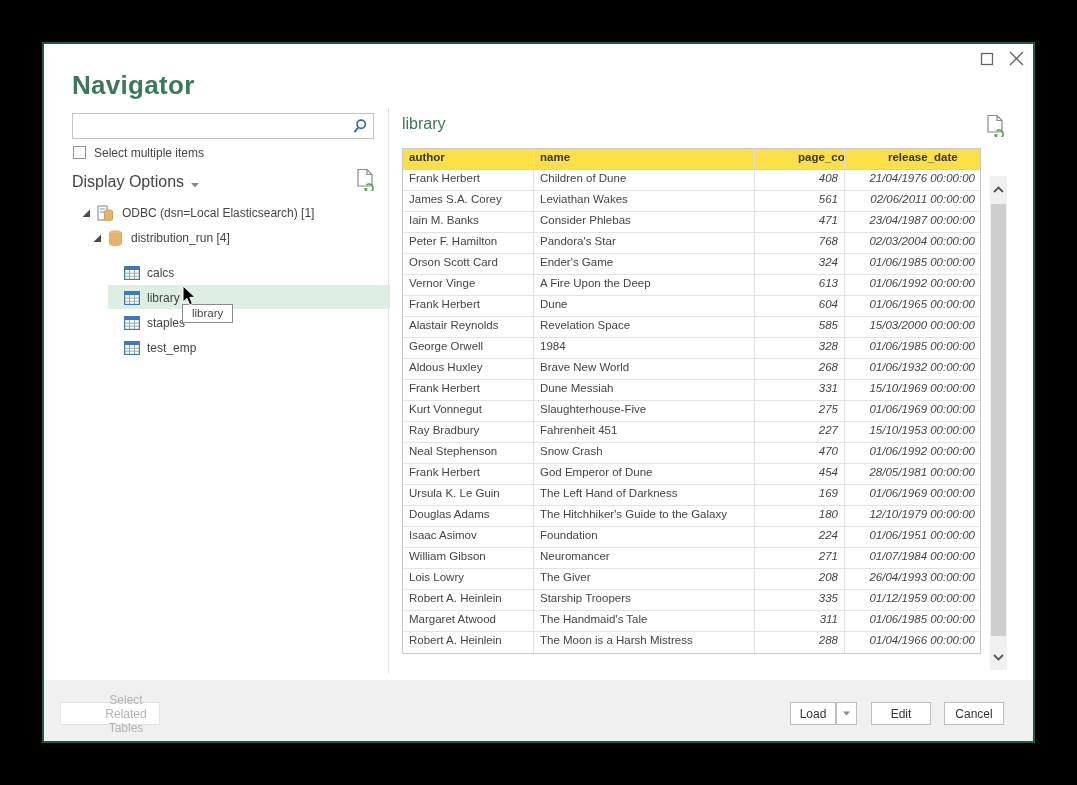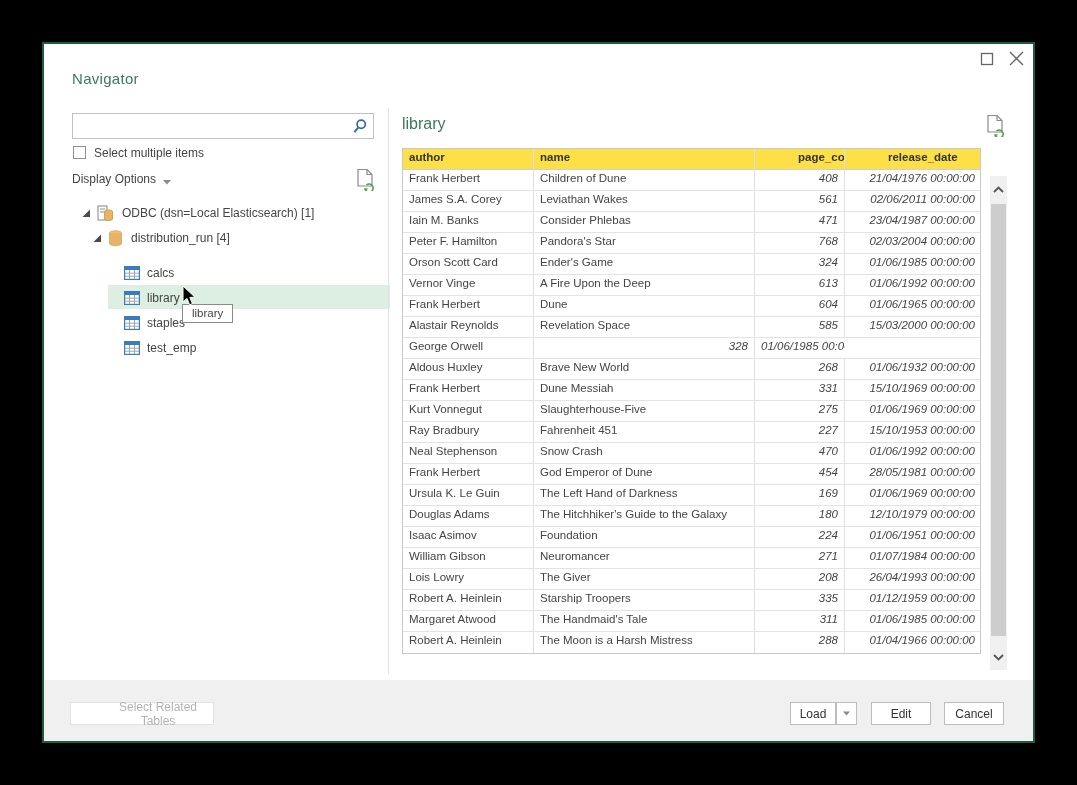--- a/index.html
+++ b/index.html
@@ -8,39 +8,39 @@
   .dialog { position:absolute; left:42px; top:42px; width:993px; height:701px;
             background:#fff; border:2px solid #1e5c40; }
 
   
   .winctl { position:absolute; top:4px; cursor:default; }
   .winctl svg { display:block; }
   .btn-max { left:936px; top:8px; }
   .btn-close { left:964px; top:6px; }
 
   
-  .nav-title { position:absolute; left:28px; top:26px; font-size:15px;
-               font-weight:400; color:#3a7a5a; letter-spacing:0.3px; }
+  .nav-title { position:absolute; left:28px; top:26px; font-size:26px;
+               font-weight:700; color:#3a7a5a; letter-spacing:0.3px; }
 
   
   .search-box { position:absolute; left:28px; top:69px; width:302px; height:26px;
                 border:1px solid #c2c2c2; background:#fff; }
   .search-box input { position:absolute; left:4px; top:1px; width:272px; height:22px;
                 border:none; outline:none; font-size:12px; color:#444; background:transparent; }
   .search-icon { position:absolute; right:5px; top:4px; }
 
   
   .chk-row { position:absolute; left:29px; top:102px; height:16px; display:flex;
              align-items:flex-start; font-size:12px; color:#444; }
   .chk { width:13px; height:13px; border:1px solid #919191; background:#fff;
          display:inline-block; margin-right:8px; }
 
   
-  .disp-row { position:absolute; left:28px; top:128px; font-size:12px; color:#444;
-              display:flex; align-items:flex-start; }
+  .disp-row { position:absolute; left:28px; top:128px; font-size:16px; color:#444;
+              display:flex; align-items:center; }
   .caret { margin-left:7px; margin-top:2px; }
   .refresh-left { position:absolute; left:311px; top:124px; }
   .refresh-right { position:absolute; left:941px; top:70px; }
 
   
   .tree { position:absolute; left:0; top:0; width:344px; }
   .tree-row { position:absolute; height:22px; display:flex; align-items:center;
               font-size:12px; color:#444; }
   .row-source { left:38px; top:158px; }
   .row-db { left:49px; top:183px; }
@@ -90,21 +90,21 @@
   .sbar .thumb { position:absolute; left:1px; width:15px; top:28px; height:432px;
           background:#cdcdcd; }
 
   
   .footer { position:absolute; left:0; bottom:0; width:100%; height:61px;
             background:#f0f0f0; }
   .btn { position:absolute; top:22px; height:23px; background:#fff; color:#333;
          border:1px solid #bdbdbd; font-size:12px; font-family:"Liberation Sans",sans-serif;
          display:flex; align-items:center; justify-content:center; cursor:pointer; }
   .btn.disabled { color:#b3b3b3; border-color:#e2e2e2; cursor:default; }
-  .btn-related { left:26px; width:144px;padding-left:32px; }
+  .btn-related { left:16px; width:100px;padding-left:32px; }
   .btn-load { left:746px; width:46px; }
   .btn-load-dd { left:792px; width:21px; }
   .btn-edit { left:827px; width:60px; }
   .btn-cancel { left:900px; width:60px; }
 </style>
 </head>
 <body>
 
 <div class="dialog">
 
@@ -330,20 +330,21 @@
 
         <div class="grow">
           <div class="cell">Alastair Reynolds</div>
           <div class="cell">Revelation Space</div>
           <div class="cell num">585</div>
           <div class="cell date">15/03/2000 00:00:00</div>
         </div>
 
         <div class="grow">
           <div class="cell">George Orwell</div>
+          <div class="cell">1984</div>
           <div class="cell num">328</div>
           <div class="cell date">01/06/1985 00:00:00</div>
         </div>
 
         <div class="grow">
           <div class="cell">Aldous Huxley</div>
           <div class="cell">Brave New World</div>
           <div class="cell num">268</div>
           <div class="cell date">01/06/1932 00:00:00</div>
         </div>

